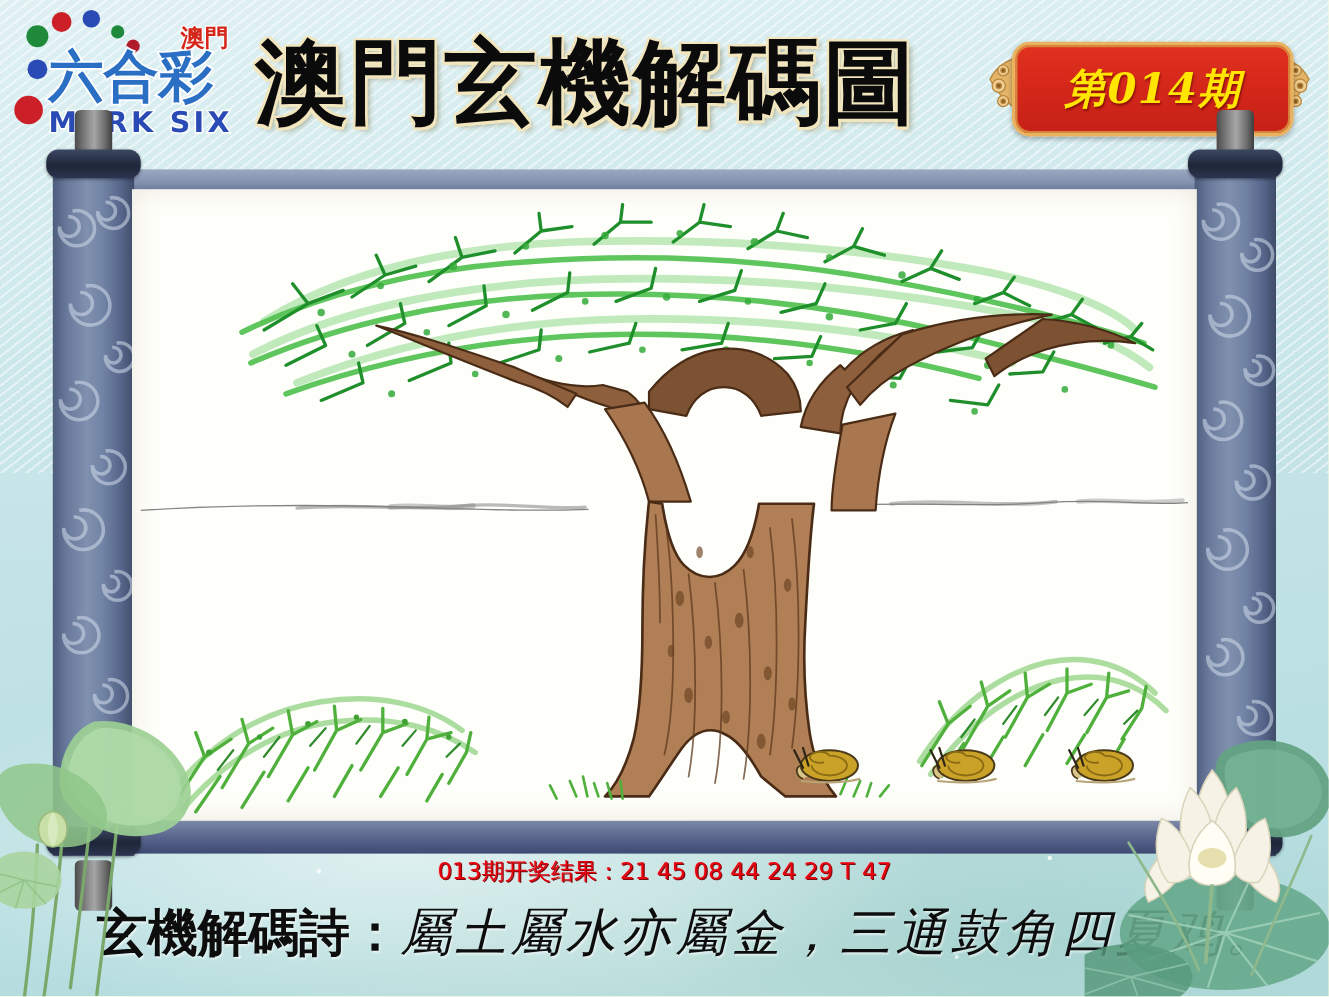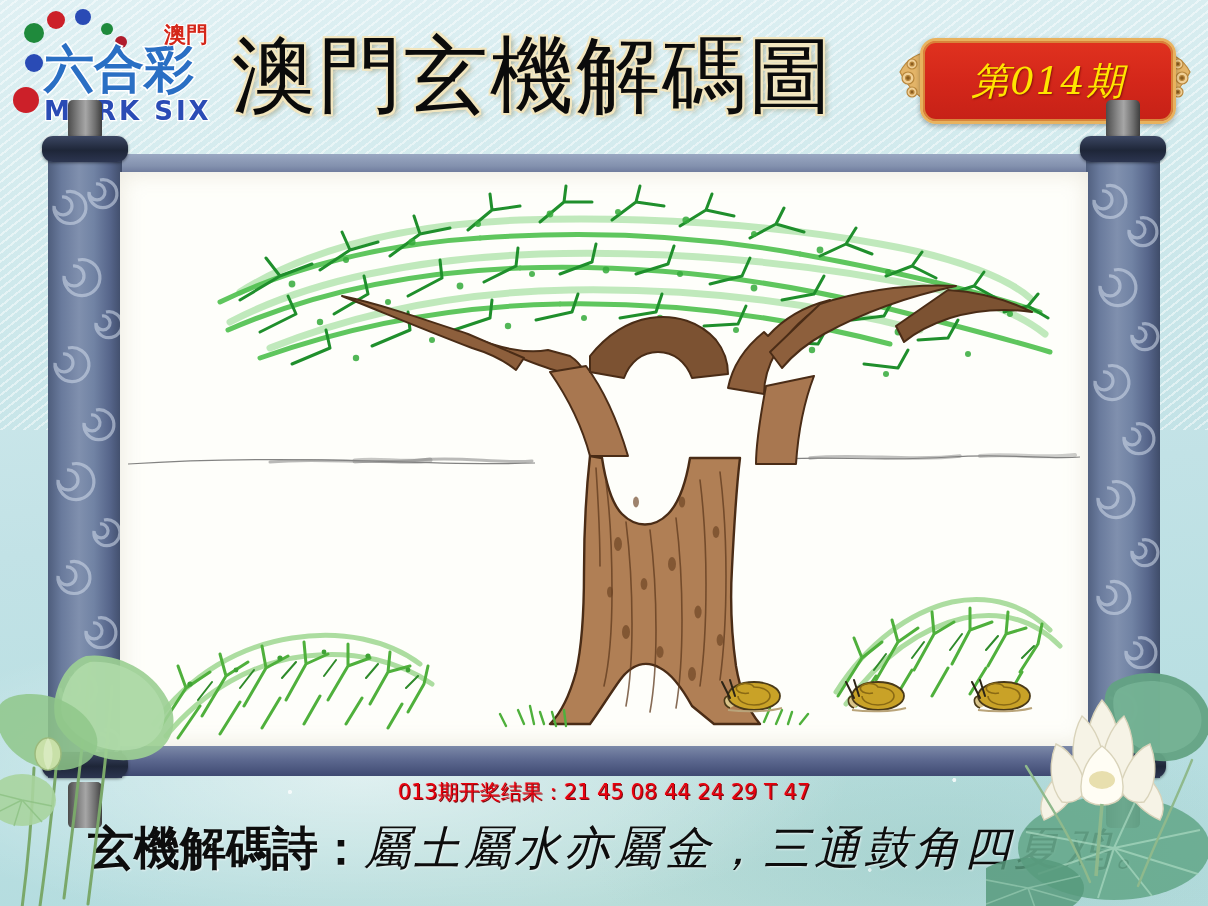--- a/index.html
+++ b/index.html
@@ -47,21 +47,21 @@
 
   
   .logo{position:absolute;left:4px;top:8px;width:226px;height:122px;}
   .logo svg{display:block;}
 
   
   .title{
     position:absolute;left:232px;top:22px;width:660px;height:108px;
     display:flex;align-items:center;justify-content:flex-start;
     font-family:"DejaVu Serif","Liberation Serif",serif;
-    font-weight:normal;font-size:84px;letter-spacing:2px;color:#0b0b0b;
+    font-weight:bold;font-size:84px;letter-spacing:2px;color:#0b0b0b;
     text-shadow:
       2px 0 0 #f2e6bf,-2px 0 0 #f2e6bf,0 2px 0 #f2e6bf,0 -2px 0 #f2e6bf,
       2px 2px 0 #f2e6bf,-2px 2px 0 #f2e6bf,2px -2px 0 #f2e6bf,-2px -2px 0 #f2e6bf,
       4px 3px 5px rgba(120,110,60,.45);
     white-space:nowrap;
   }
 
   
   .badge-wrap{position:absolute;left:898px;top:36px;width:294px;height:84px;}
   .badge-orn{position:absolute;top:8px;width:42px;height:68px;}
@@ -70,21 +70,21 @@
   .badge{
     position:absolute;left:22px;top:2px;width:250px;height:80px;
     border-radius:16px;
     background:linear-gradient(180deg,#e0321f 0%,#d4271a 50%,#c62117 100%);
     border:3px solid #e8b25e;
     box-shadow:inset 0 0 0 2px #d8843a, 0 2px 5px rgba(0,0,0,.3);
     display:flex;align-items:center;justify-content:center;
   }
   .badge-text{
     font-family:"DejaVu Serif","Liberation Serif",serif;
-    font-weight:normal;font-style:italic;font-size:38px;color:#ffe500;
+    font-weight:bold;font-style:italic;font-size:38px;color:#ffe500;
     letter-spacing:1px;text-shadow:1px 1px 2px rgba(90,0,0,.6);text-align:center;
   }
 
   
   .scroll{position:absolute;left:44px;top:128px;width:1120px;height:672px;}
   .rod{
     position:absolute;top:24px;width:74px;height:626px;
     background:
       linear-gradient(90deg,
         #4e5d7c 0%,#697a9c 18%,#8090ae 42%,#7183a4 62%,#56658a 84%,#3f4c69 100%);

